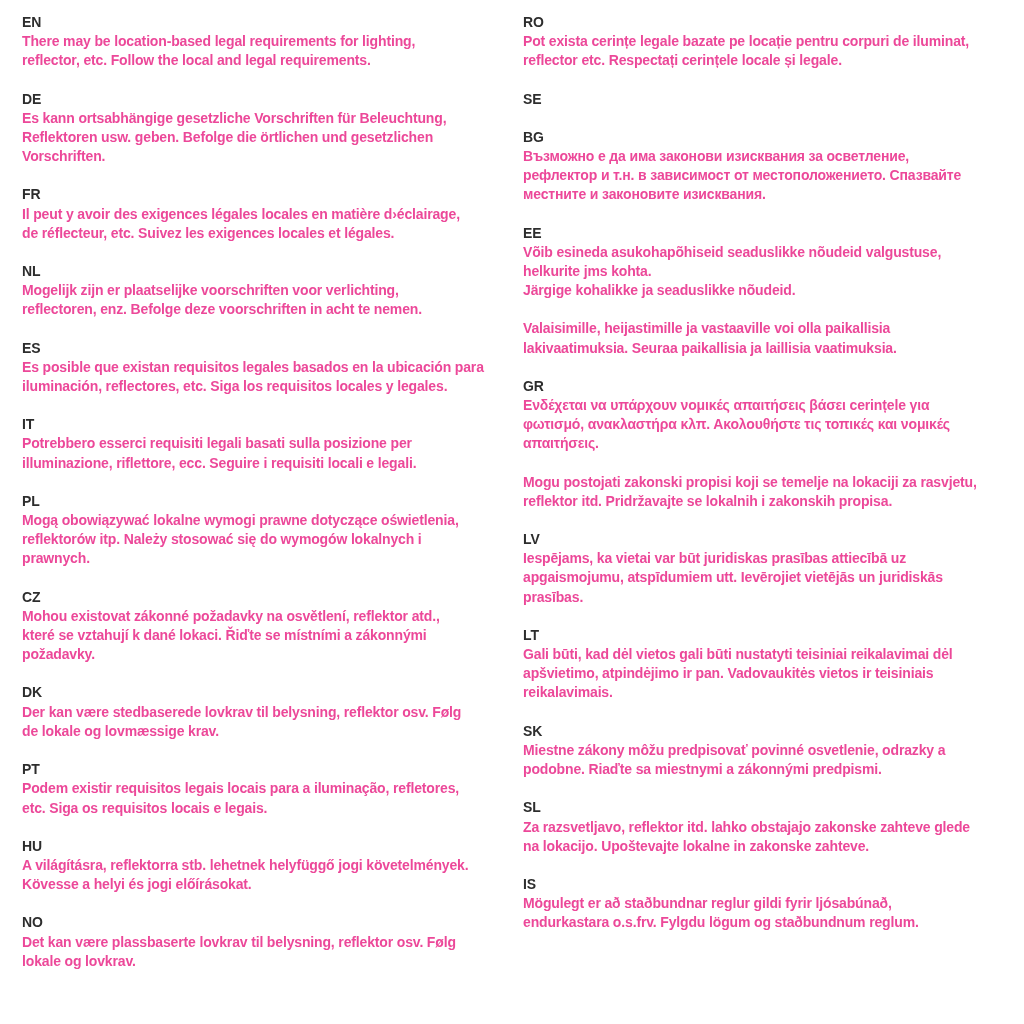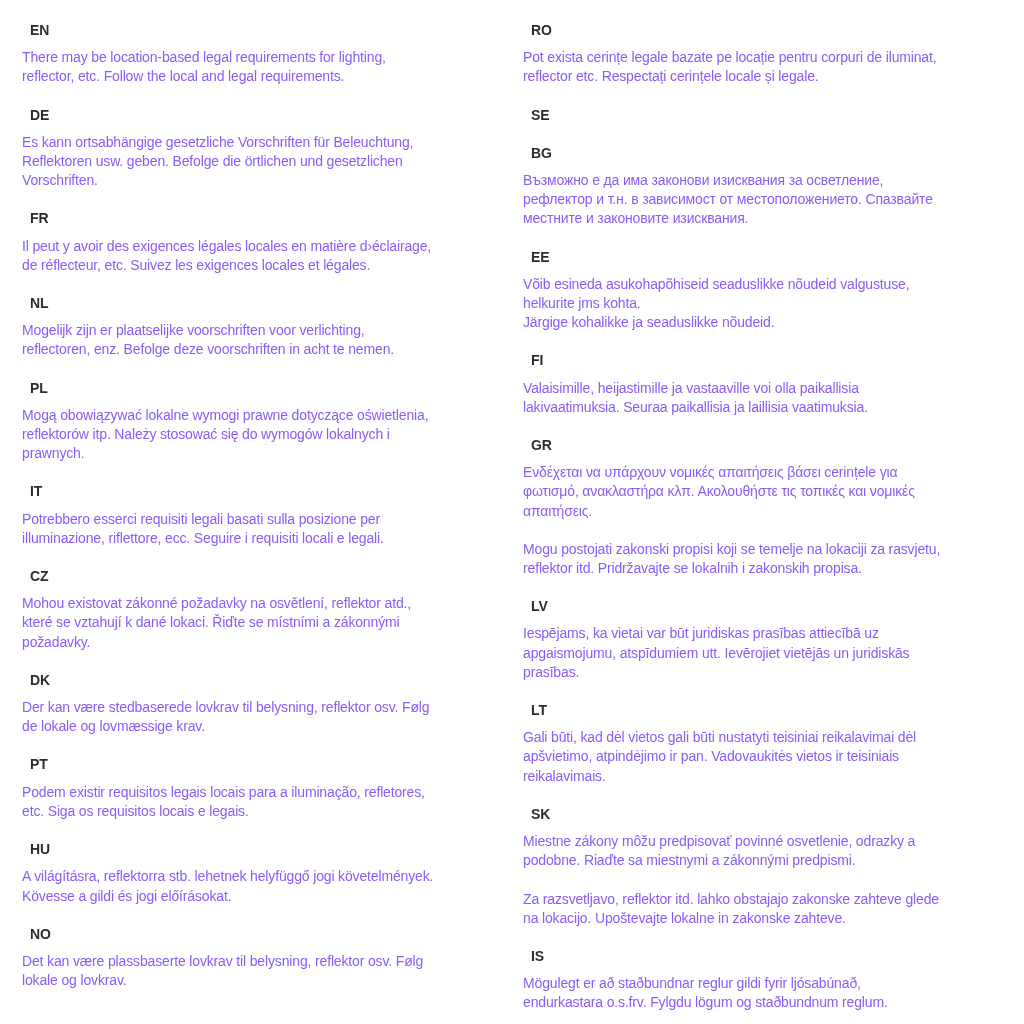--- a/index.html
+++ b/index.html
@@ -21,33 +21,33 @@
     width: 1024px;
   }
   .col {
     width: 493px;
     flex: 0 0 493px;
   }
   .lang-section {
     margin: 0 0 19px 0;
   }
   .lang-code {
-    margin: 8px;
+    margin: 0;
     font-size: 14px;
     line-height: 19.2px;
     font-weight: 700;
     color: #2d2d2d;
     letter-spacing: -0.1px;
   }
   .lang-text {
     margin: 0;
     font-size: 14px;
     line-height: 19.2px;
-    font-weight: 400;
-    color: #8b5cf6;
+    font-weight: 700;
+    color: #ec4899;
     letter-spacing: -0.15px;
     white-space: pre-line;
   }
 </style>
 </head>
 <body>
 
 <div class="page">
   <div class="col" id="col-left">
   <section class="lang-section">
@@ -68,35 +68,40 @@
     <p class="lang-text">Il peut y avoir des exigences légales locales en matière d›éclairage,
 de réflecteur, etc. Suivez les exigences locales et légales.</p>
   </section>
 
   <section class="lang-section">
     <h2 class="lang-code">NL</h2>
     <p class="lang-text">Mogelijk zijn er plaatselijke voorschriften voor verlichting,
 reflectoren, enz. Befolge deze voorschriften in acht te nemen.</p>
   </section>
 
+  <section class="lang-section">
+    <h2 class="lang-code">ES</h2>
+    <p class="lang-text">Es posible que existan requisitos legales basados en la ubicación para
+iluminación, reflectores, etc. Siga los requisitos locales y legales.</p>
+  </section>
+
+  <section class="lang-section">
+    <h2 class="lang-code">IT</h2>
+    <p class="lang-text">Potrebbero esserci requisiti legali basati sulla posizione per
+illuminazione, riflettore, ecc. Seguire i requisiti locali e legali.</p>
+  </section>
 
   <section class="lang-section">
     <h2 class="lang-code">PL</h2>
     <p class="lang-text">Mogą obowiązywać lokalne wymogi prawne dotyczące oświetlenia,
 reflektorów itp. Należy stosować się do wymogów lokalnych i
 prawnych.</p>
   </section>
 
   <section class="lang-section">
-    <h2 class="lang-code">IT</h2>
-    <p class="lang-text">Potrebbero esserci requisiti legali basati sulla posizione per
-illuminazione, riflettore, ecc. Seguire i requisiti locali e legali.</p>
-  </section>
-
-  <section class="lang-section">
     <h2 class="lang-code">CZ</h2>
     <p class="lang-text">Mohou existovat zákonné požadavky na osvětlení, reflektor atd.,
 které se vztahují k dané lokaci. Řiďte se místními a zákonnými
 požadavky.</p>
   </section>
 
   <section class="lang-section">
     <h2 class="lang-code">DK</h2>
     <p class="lang-text">Der kan være stedbaserede lovkrav til belysning, reflektor osv. Følg
 de lokale og lovmæssige krav.</p>
@@ -104,21 +109,21 @@
 
   <section class="lang-section">
     <h2 class="lang-code">PT</h2>
     <p class="lang-text">Podem existir requisitos legais locais para a iluminação, refletores,
 etc. Siga os requisitos locais e legais.</p>
   </section>
 
   <section class="lang-section">
     <h2 class="lang-code">HU</h2>
     <p class="lang-text">A világításra, reflektorra stb. lehetnek helyfüggő jogi követelmények.
-Kövesse a gildi és jogi előírásokat.</p>
+Kövesse a helyi és jogi előírásokat.</p>
   </section>
 
   <section class="lang-section">
     <h2 class="lang-code">NO</h2>
     <p class="lang-text">Det kan være plassbaserte lovkrav til belysning, reflektor osv. Følg
 lokale og lovkrav.</p>
   </section>
 </div>
   <div class="col" id="col-right">
   <section class="lang-section">
@@ -139,21 +144,20 @@
   </section>
 
   <section class="lang-section">
     <h2 class="lang-code">EE</h2>
     <p class="lang-text">Võib esineda asukohapõhiseid seaduslikke nõudeid valgustuse,
 helkurite jms kohta.
 Järgige kohalikke ja seaduslikke nõudeid.</p>
   </section>
 
   <section class="lang-section">
-    <h2 class="lang-code">FI</h2>
     <p class="lang-text">Valaisimille, heijastimille ja vastaaville voi olla paikallisia
 lakivaatimuksia. Seuraa paikallisia ja laillisia vaatimuksia.</p>
   </section>
 
   <section class="lang-section">
     <h2 class="lang-code">GR</h2>
     <p class="lang-text">Ενδέχεται να υπάρχουν νομικές απαιτήσεις βάσει cerințele για
 φωτισμό, ανακλαστήρα κλπ. Ακολουθήστε τις τοπικές και νομικές
 απαιτήσεις.</p>
   </section>
@@ -177,20 +181,21 @@
 reikalavimais.</p>
   </section>
 
   <section class="lang-section">
     <h2 class="lang-code">SK</h2>
     <p class="lang-text">Miestne zákony môžu predpisovať povinné osvetlenie, odrazky a
 podobne. Riaďte sa miestnymi a zákonnými predpismi.</p>
   </section>
 
   <section class="lang-section">
+    <h2 class="lang-code">SL</h2>
     <p class="lang-text">Za razsvetljavo, reflektor itd. lahko obstajajo zakonske zahteve glede
 na lokacijo. Upoštevajte lokalne in zakonske zahteve.</p>
   </section>
 
   <section class="lang-section">
     <h2 class="lang-code">IS</h2>
     <p class="lang-text">Mögulegt er að staðbundnar reglur gildi fyrir ljósabúnað,
 endurkastara o.s.frv. Fylgdu lögum og staðbundnum reglum.</p>
   </section>
 </div>

